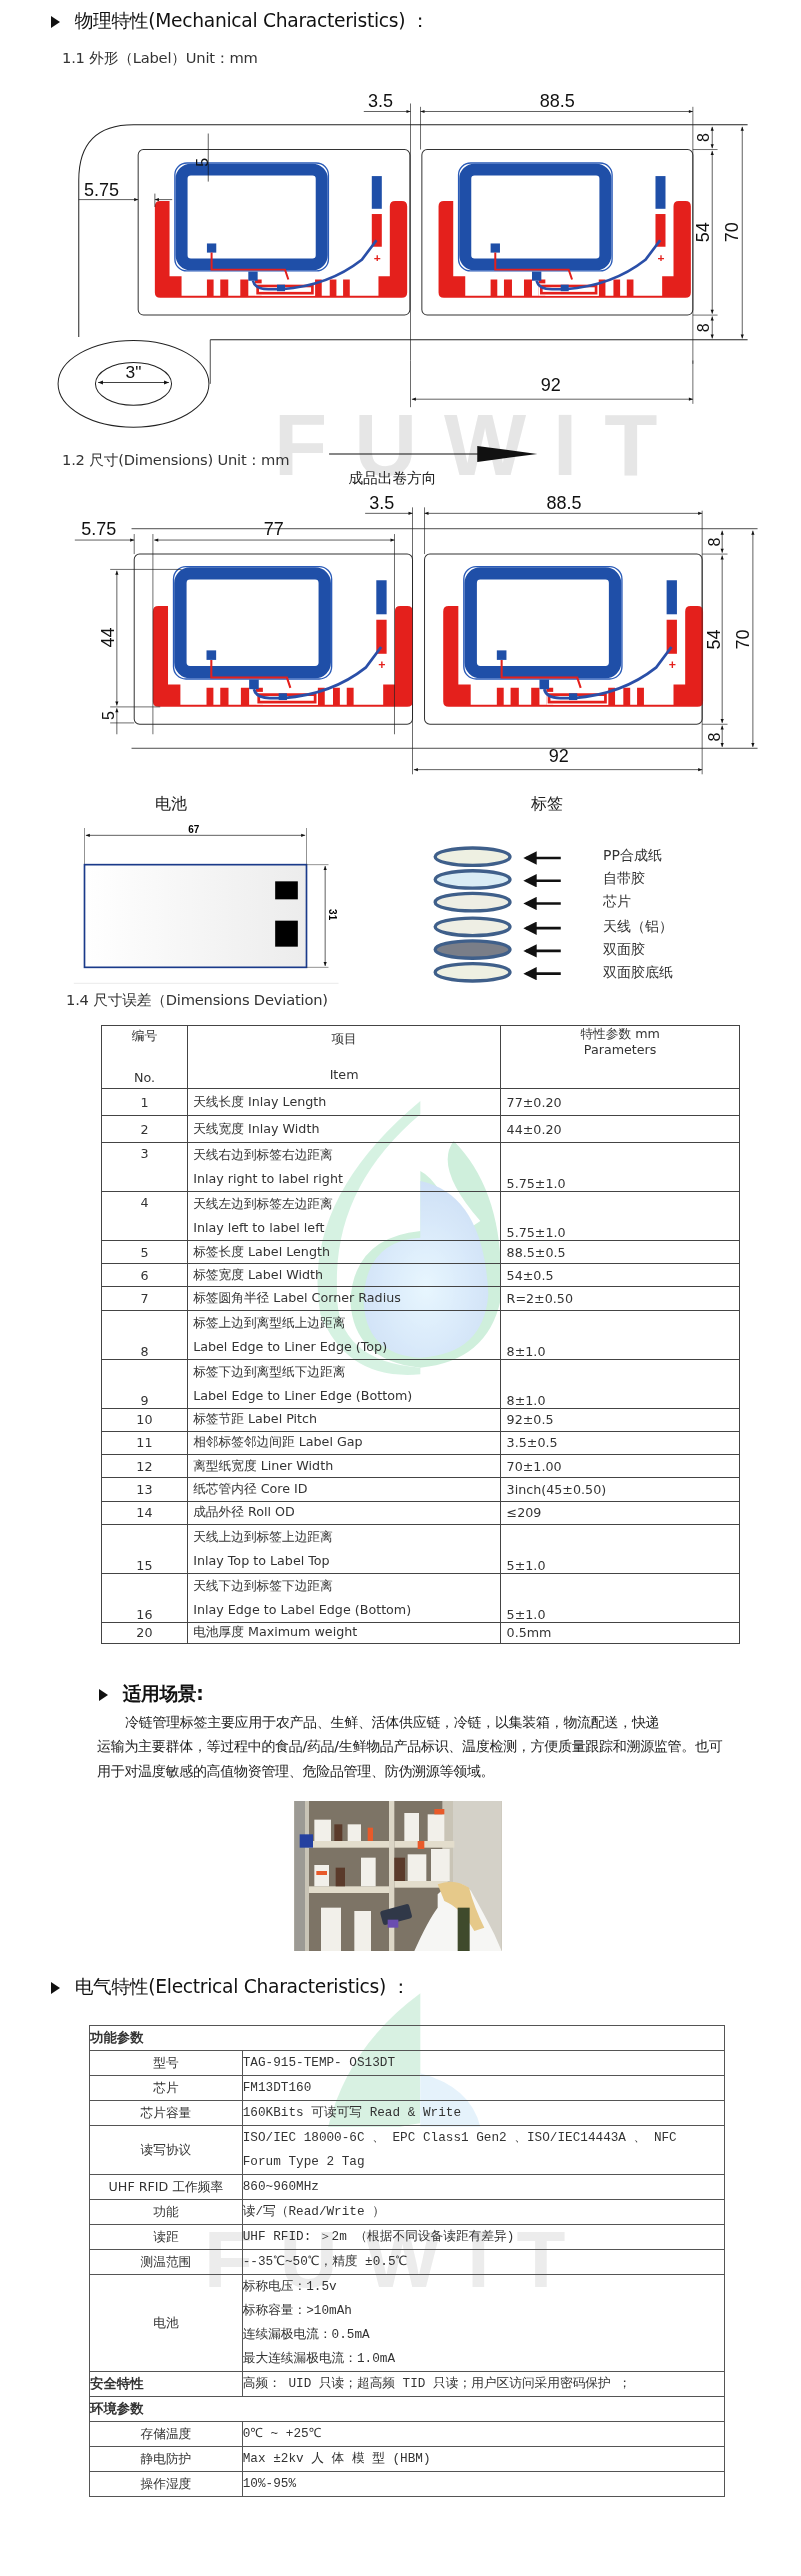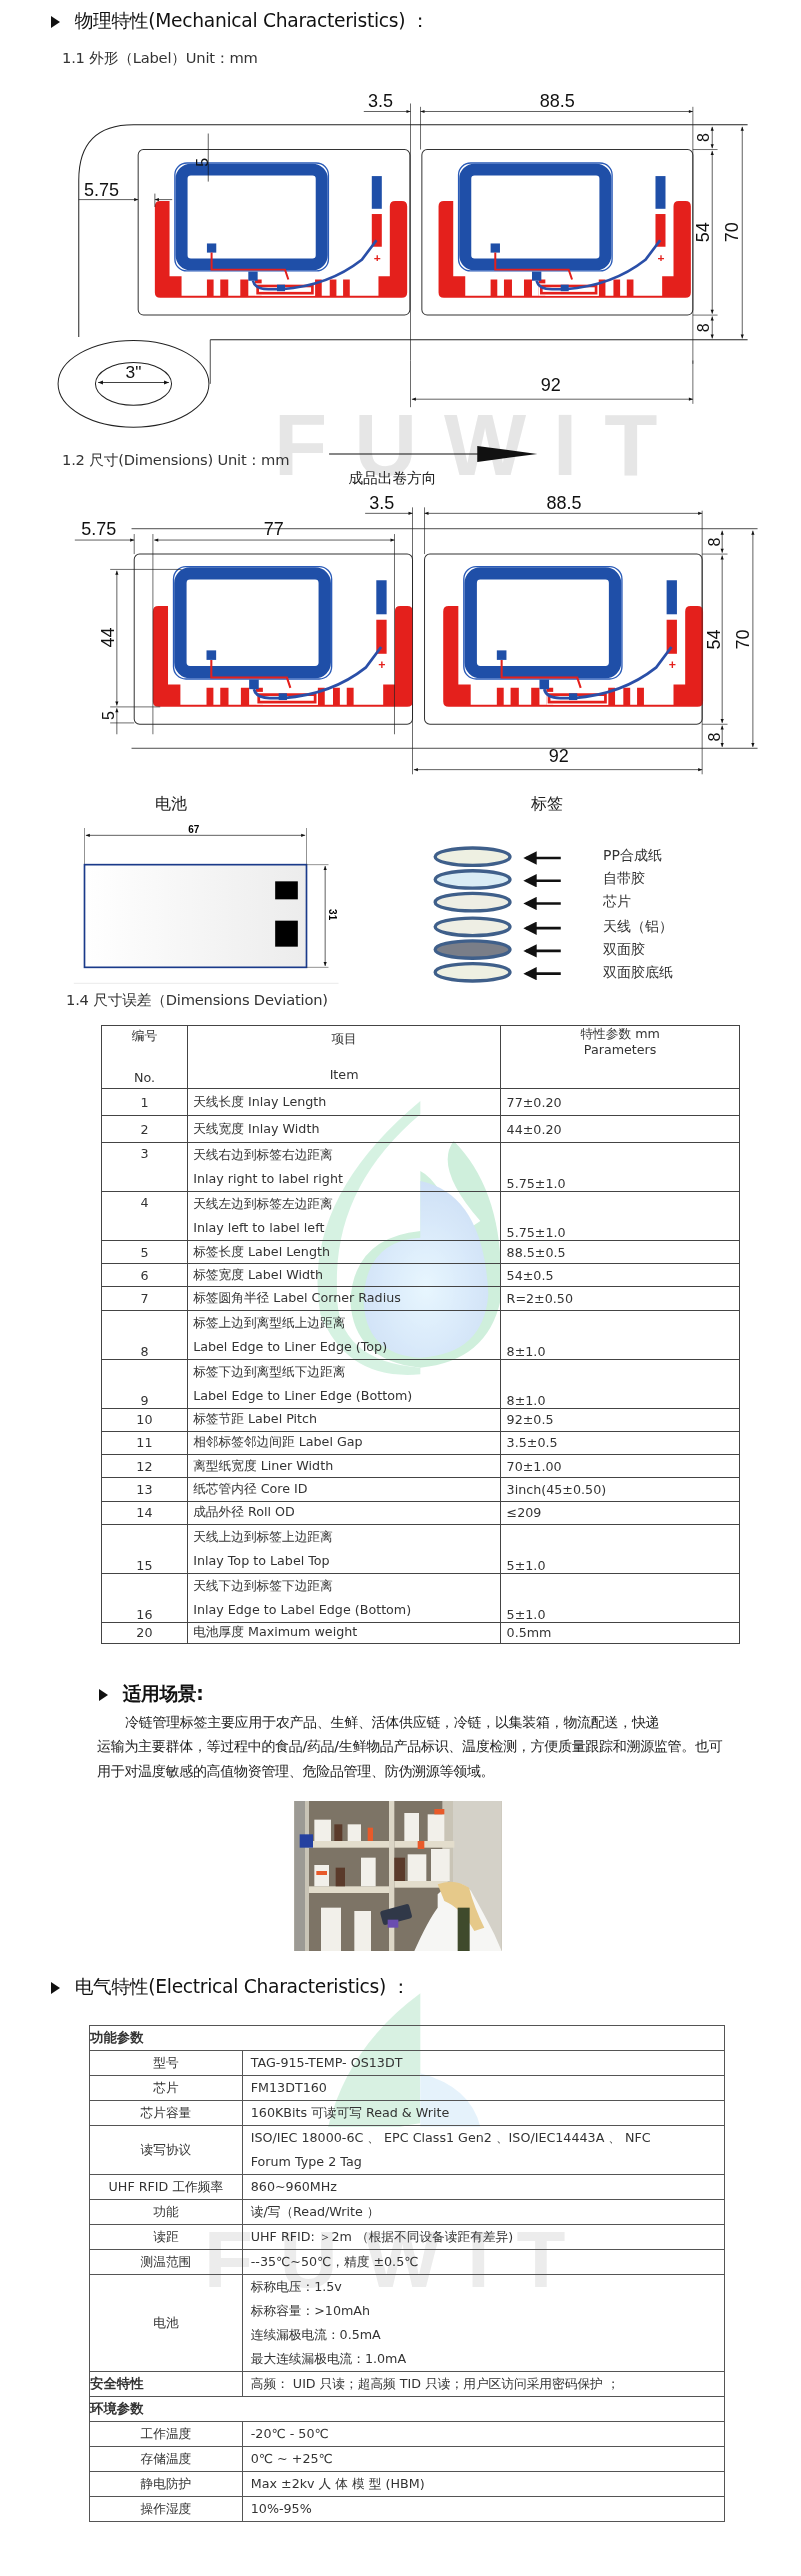--- a/index.html
+++ b/index.html
@@ -12,21 +12,21 @@
   .dim{font-family:"Liberation Sans",sans-serif;fill:#111;}
   svg{position:absolute;left:0;}
   .watermark{position:absolute;font-family:"Liberation Sans",sans-serif;font-weight:bold;color:#e6e6e6;letter-spacing:27px;z-index:0;}
   table{border-collapse:collapse;position:absolute;font-size:12.7px;color:#333;z-index:2;background:transparent;}
   .dev td,.dev th{border:0.7px solid #444;border-top:1.3px solid #444;padding:0 5.3px;vertical-align:bottom;font-weight:normal;}
   .dev th{vertical-align:middle;text-align:center;font-size:12.7px;line-height:20px;}
   .dev td.no{text-align:center;}
   .dev td.two{line-height:24px;}
   .elec td{border:0.7px solid #555;border-top:1.3px solid #555;padding:0;font-size:12.7px;line-height:24px;}
   .elec td.k{text-align:center;}
-  .elec td.v{padding-left:8px;}
+  .elec td.v{padding-left:0;font-family:Liberation Mono, monospace;}
   .elec td.sec{font-weight:bold;font-size:13.4px;}
   .para{font-size:14px;color:#222;line-height:25px;white-space:nowrap;letter-spacing:-0.3px;}
   .layer-label{font-size:14px;color:#333;white-space:nowrap;}
   .photo{position:absolute;overflow:hidden;background:#bdb6a6;}
 </style>
 </head>
 <body>
 
 <div class="abs h1" style="left:51px;top:8px;">
   <span class="arrow"></span><span>物理特性(Mechanical Characteristics) ：</span>
@@ -518,26 +518,20 @@
       <tr>
         <td class="sec">安全特性</td>
         <td class="v">
           <div>高频：  UID 只读；超高频 TID 只读；用户区访问采用密码保护 ；</div>
         </td>
       </tr>
       <tr>
         <td colspan="2" class="sec">环境参数</td>
       </tr>
       <tr>
-        <td class="k">工作温度</td>
-        <td class="v">
-          <div>-20℃ - 50℃</div>
-        </td>
-      </tr>
-      <tr>
         <td class="k">存储温度</td>
         <td class="v">
           <div>0℃  ~ +25℃</div>
         </td>
       </tr>
       <tr>
         <td class="k">静电防护</td>
         <td class="v">
           <div>Max  ±2kv   人 体 模 型 (HBM)</div>
         </td>

